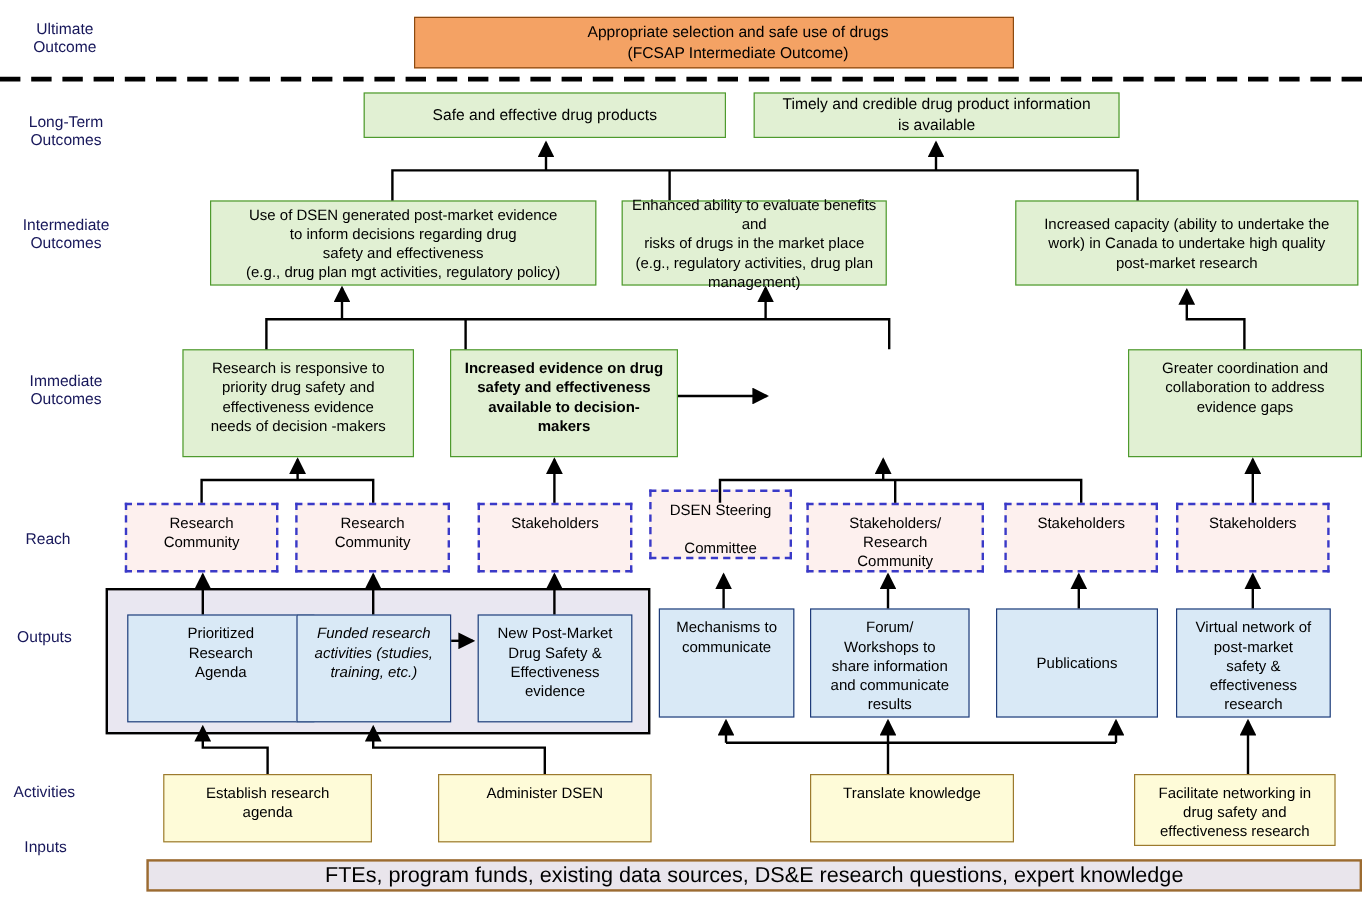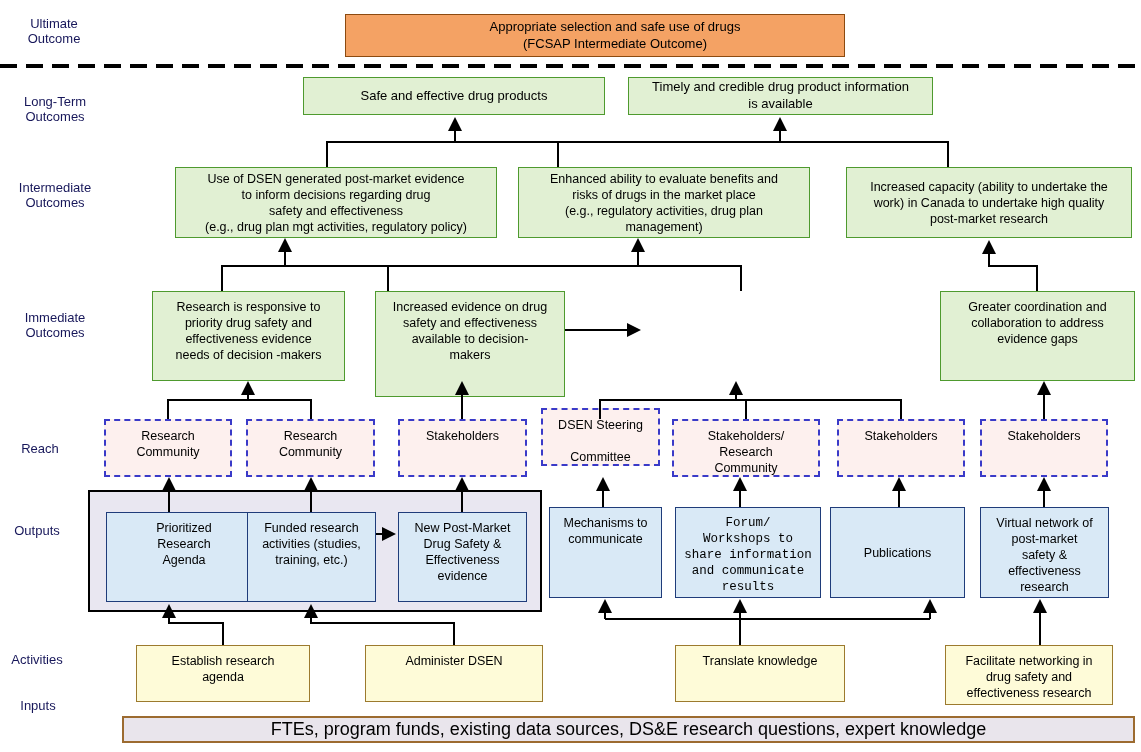--- a/index.html
+++ b/index.html
@@ -62,33 +62,33 @@
 (FCSAP Intermediate Outcome)</div>
 
   <div class="box green lt" style="left:303px;top:77px;width:302px;height:38px;">Safe and effective drug products</div>
   <div class="box green lt" style="left:628px;top:77px;width:305px;height:38px;">Timely and credible drug product information
 is available</div>
 
   <div class="box green" style="left:175px;top:167px;width:322px;height:71px;">Use of DSEN generated post-market evidence
 to inform decisions regarding drug
 safety and effectiveness
 (e.g., drug plan mgt activities, regulatory policy)</div>
-  <div class="box green" style="left:518px;top:167px;width:292px;height:71px;">Enhanced ability to evaluate benefits and
+  <div class="box green" style="left:518px;top:167px;width:221px;height:71px;">Enhanced ability to evaluate benefits and
 risks of drugs in the market place
 (e.g., regulatory activities, drug plan
 management)</div>
   <div class="box green" style="left:846px;top:167px;width:286px;height:71px;">Increased capacity (ability to undertake the
 work) in Canada to undertake high quality
 post-market research</div>
 
   <div class="box green top" style="left:152px;top:291px;width:193px;height:90px;">Research is responsive to
 priority drug safety and
 effectiveness evidence
 needs of decision -makers</div>
-  <div class="box green top" style="left:375px;top:291px;width:190px;height:106px;">Increased evidence on drug
+  <div class="box green top" style="left:375px;top:291px;width:190px;height:90px;font-weight:bold;">Increased evidence on drug
 safety and effectiveness
 available to decision-
 makers</div>
   <div class="box green top" style="left:940px;top:291px;width:195px;height:90px;">Greater coordination and
 collaboration to address
 evidence gaps</div>
 
   <div class="box reachbox top" style="left:104px;top:419px;width:128px;height:58px;">Research
 Community</div>
   <div class="box reachbox top" style="left:246px;top:419px;width:129px;height:58px;">Research
@@ -100,30 +100,30 @@
   <div class="box reachbox top" style="left:672px;top:419px;width:148px;height:58px;">Stakeholders/
 Research
 Community</div>
   <div class="box reachbox top" style="left:837px;top:419px;width:128px;height:58px;">Stakeholders</div>
   <div class="box reachbox top" style="left:980px;top:419px;width:128px;height:58px;">Stakeholders</div>
 
   <div class="container" style="left:88px;top:490px;width:454px;height:122px;"></div>
   <div class="box bluebox top" style="left:106px;top:512px;width:156px;height:90px;">Prioritized
 Research
 Agenda</div>
-  <div class="box bluebox top" style="left:247px;top:512px;width:129px;height:90px;">Funded research
+  <div class="box bluebox top" style="left:247px;top:512px;width:129px;height:90px;font-style:italic;">Funded research
 activities (studies,
 training, etc.)</div>
   <div class="box bluebox top" style="left:398px;top:512px;width:129px;height:90px;">New Post-Market
 Drug Safety &amp;
 Effectiveness
 evidence</div>
   <div class="box bluebox top" style="left:549px;top:507px;width:113px;height:91px;">Mechanisms to
 communicate</div>
-  <div class="box bluebox top" style="left:675px;top:507px;width:146px;height:91px;font-family:Liberation Mono, monospace;">Forum/
+  <div class="box bluebox top" style="left:675px;top:507px;width:133px;height:91px;">Forum/
 Workshops to
 share information
 and communicate
 results</div>
   <div class="box bluebox" style="left:830px;top:507px;width:135px;height:91px;">Publications</div>
   <div class="box bluebox top" style="left:980px;top:507px;width:129px;height:91px;">Virtual network of
 post-market
 safety &amp;
 effectiveness
 research</div>

